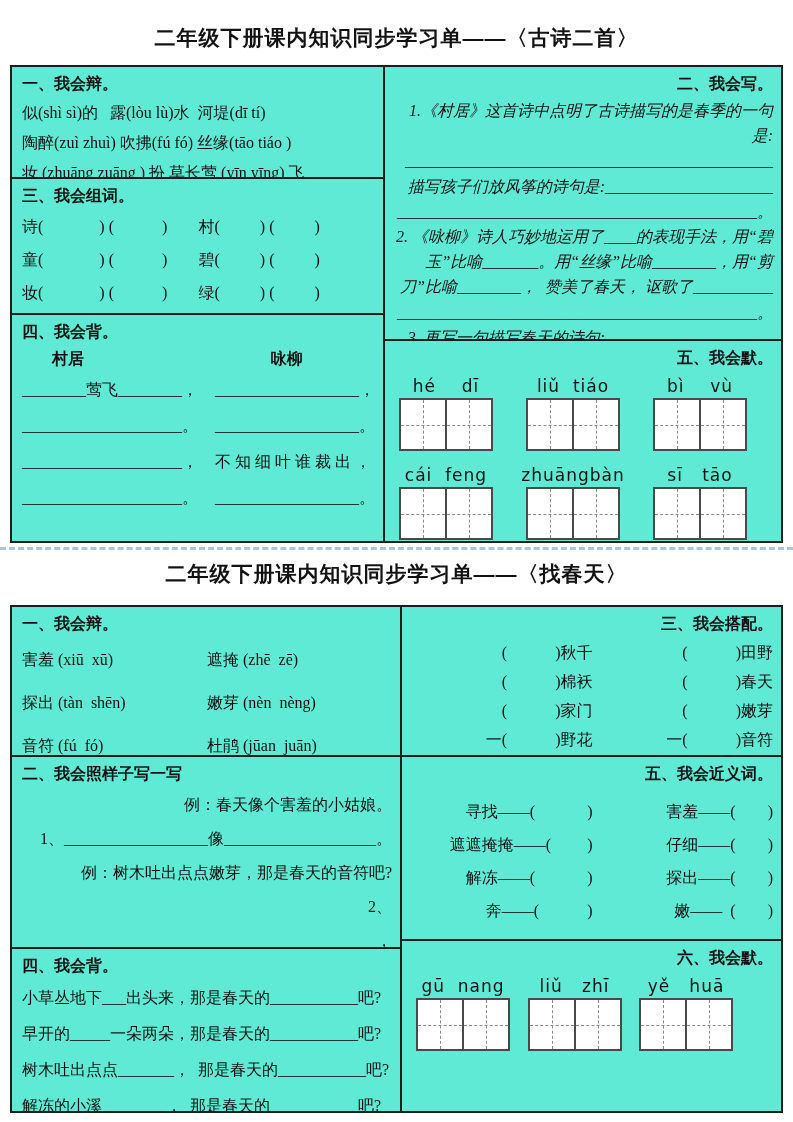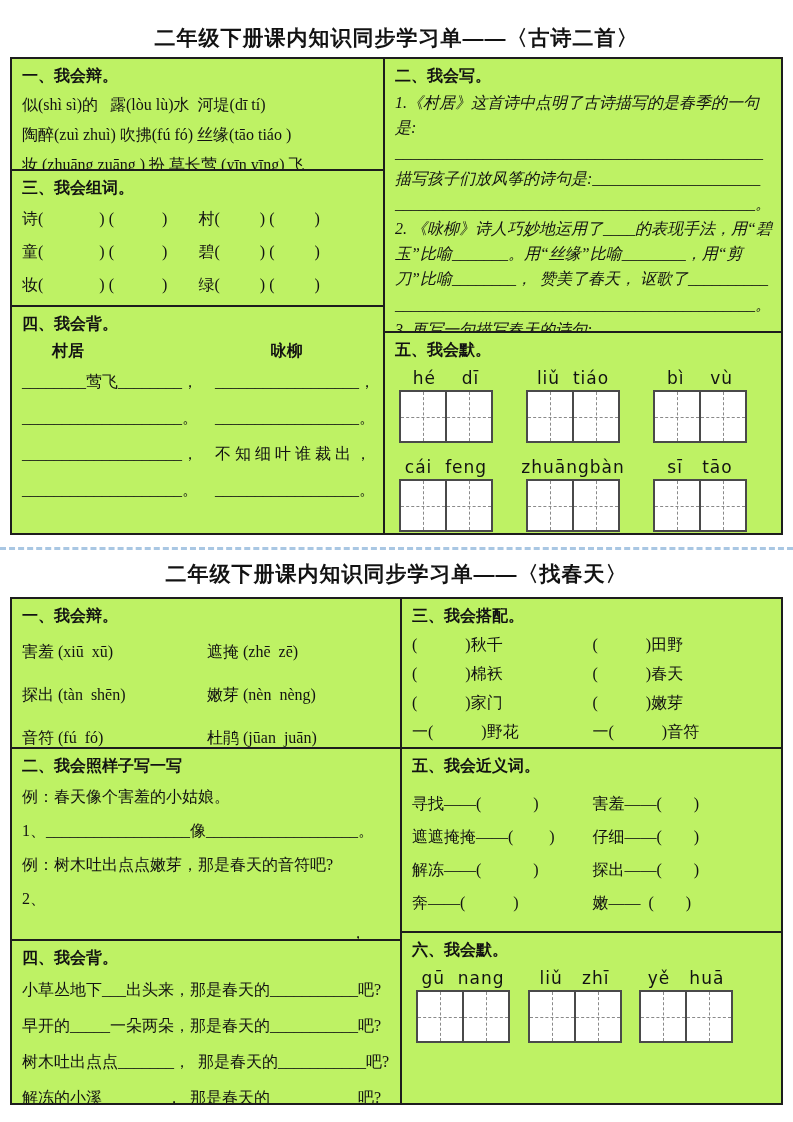--- a/index.html
+++ b/index.html
@@ -9,39 +9,40 @@
     position:relative;overflow:hidden;
   }
   .page-title{
     position:absolute;left:0;width:793px;text-align:center;
     font-family:"Liberation Sans","DejaVu Sans",sans-serif;
     font-weight:bold;font-size:21px;letter-spacing:1px;
   }
   .sheet{
     position:absolute;left:10px;width:773px;
     border:2px solid #1d1d1d;display:flex;box-sizing:border-box;
-    background:#bef264;
+    background:#5eead4;
+    margin-top:8px;
   }
   .col{display:flex;flex-direction:column;box-sizing:border-box;}
   .col.left{border-right:2px solid #1d1d1d;}
-  .col.right{flex:1;min-width:0;}
+  .col.right{flex:1;min-width:0;text-align:right;}
   .cell{
     box-sizing:border-box;border-bottom:2px solid #1d1d1d;
     padding:7px 8px 4px 10px;overflow:hidden;
   }
   .cell.last{border-bottom:none;flex:1;}
   .sec-h{
     font-family:"Liberation Sans","DejaVu Sans",sans-serif;
     font-weight:bold;font-size:16px;margin-bottom:3px;
   }
   .line{white-space:pre-wrap;overflow-wrap:anywhere;font-size:16px;}
   .lh30{line-height:30px;}
   .lh25{line-height:25.2px;font-style:italic;}
   .lh33{line-height:33px;}
-  .lh34{line-height:34px;}
+  .lh34{line-height:34px;text-align:right;}
   .lh36{line-height:36px;}
   .lh40{line-height:43px;}
   .two-col{display:grid;grid-template-columns:1fr 1fr;}
   .bei-head{display:grid;grid-template-columns:1fr 1fr;font-weight:bold;
     font-family:"Liberation Sans","DejaVu Sans",sans-serif;font-size:16px;line-height:26px;}
   .bei-head .t1{padding-left:30px;}
   .bei-head .t2{text-align:center;}
   .bei-grid{display:grid;grid-template-columns:185px 1fr;column-gap:8px;}
   .divider{
     position:absolute;left:0;width:793px;height:0;

